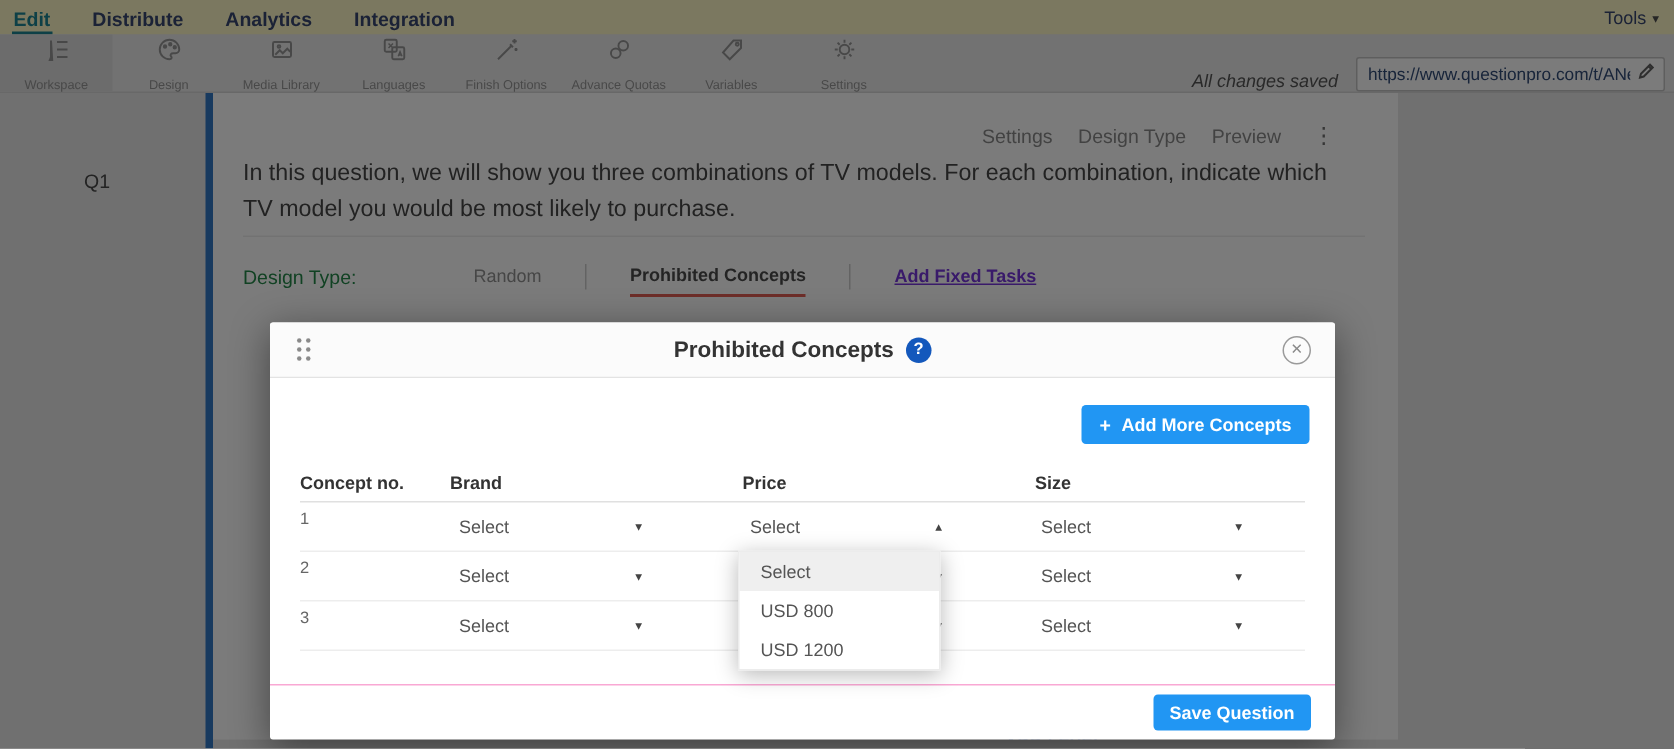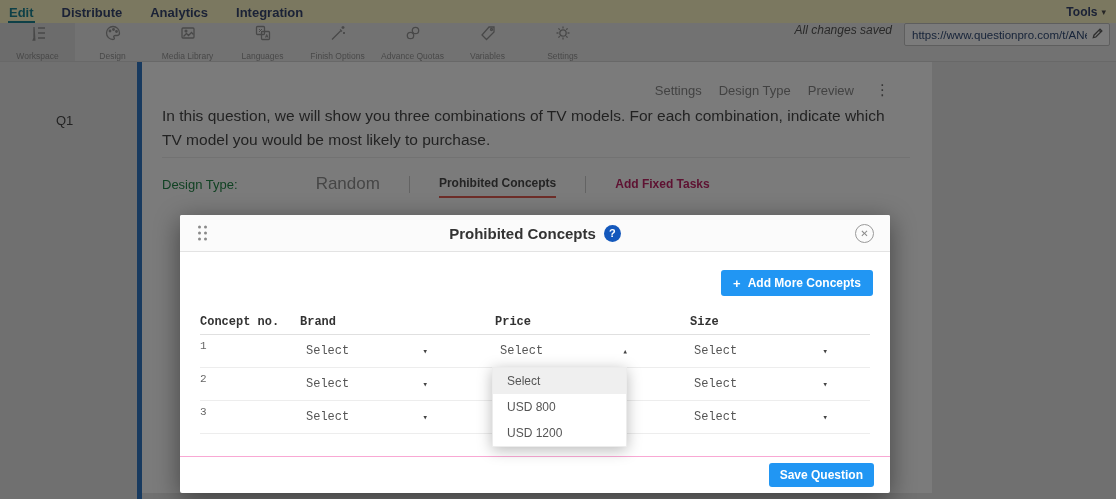--- a/index.html
+++ b/index.html
@@ -7,31 +7,31 @@
   .screen { position:relative; width:1116px; height:499px; background:#e7e7e7; overflow:hidden; }
 
   
   .page { position:absolute; inset:0; }
 
   .menubar { position:absolute; top:0; left:0; right:0; height:23px; background:#fef9c3;
              display:flex; align-items:flex-end; padding:0 10px 0 8px; }
   .menu-item { font-size:13px; font-weight:bold; color:#2b3a67; margin-right:26px; padding:2px 1px 3px; }
   .menu-item.active { color:#0e7c8c; border-bottom:2px solid #0e7c8c; padding-bottom:1px; }
   .menubar-spacer { flex:1; }
-  .tools-btn { font-size:12px; font-weight:bold; color:#2b3a67; padding-bottom:4px; display:flex; gap:4px; align-items:center; }
+  .tools-btn { font-size:12px; font-weight:normal; color:#2b3a67; padding-bottom:4px; display:flex; gap:4px; align-items:center; }
   .tools-btn .caret { font-size:9px; }
 
   .toolbar { position:absolute; top:23px; left:0; right:0; height:39px; background:#ececec;
              border-bottom:1px solid #d6d6d6; display:flex; align-items:stretch; }
   .tb-item { width:75px; display:flex; flex-direction:column; align-items:center; justify-content:space-between;
              gap:2px; color:#8f8f8f; }
   .tb-item.active { background:#dddddd; }
   .tb-item svg { display:block; }
   .tb-label { font-size:8.5px; color:#8f8f8f; white-space:nowrap; }
-  .tb-right { margin-left:auto; display:flex; align-items:flex-start; padding-right:6px; gap:12px; }
+  .tb-right { margin-left:auto; display:flex; align-items:flex-end; padding-right:6px; gap:12px; }
   .status-text { font-style:italic; font-size:12px; color:#4a4a4a; white-space:nowrap; }
   .urlbox { width:206px; height:23px; background:#fff; border:1px solid #bfbfbf; border-radius:2px;
             display:flex; align-items:center; padding:0 5px 0 7px; gap:4px; }
   .urltext { flex:1; font-size:11.5px; color:#24406f; white-space:nowrap; overflow:hidden;
              border:none; background:transparent; outline:none; font-family:inherit; }
 
   .workarea { position:absolute; top:62px; left:0; right:0; bottom:0; background:#e7e7e7; }
   .qnum { position:absolute; left:56px; top:51px; font-size:13px; color:#3c3c3c; }
   .bluebar { position:absolute; left:137px; top:0; width:5px; bottom:0; background:#2470c2; }
   .card { position:absolute; left:142px; top:0; width:790px; bottom:6px; background:#fff; overflow:hidden; }
@@ -40,25 +40,25 @@
                 font-size:13px; color:#828282; }
   .card-link { color:#828282; }
   .kebab { font-size:15px; color:#666; margin-left:4px; }
 
   .qtext { position:absolute; left:20px; top:42px; width:734px; font-size:15.5px; line-height:1.55;
            color:#3a3a3a; }
   .qdivider { position:absolute; left:20px; right:22px; top:95px; height:1px; background:#ececec; }
 
   .dt-row { position:absolute; left:20px; top:111px; display:flex; align-items:center; height:22px; }
   .dt-label { font-size:13px; color:#15803d; }
-  .dt-random { font-size:17px; color:#8a8a8a; margin-left:78px; }
+  .dt-random { font-size:12px; color:#8a8a8a; margin-left:78px; }
   .dt-sep { width:1px; height:17px; background:#c9c9c9; margin:0 29px; }
   .dt-active { font-size:12px; font-weight:bold; color:#3f3f3f; padding-bottom:6px;
                border-bottom:2px solid #e25549; margin-top:6px; }
-  .dt-fixed { font-size:12px; font-weight:bold; color:#be185d; }
+  .dt-fixed { font-size:12px; font-weight:bold; color:#6d28d9;text-decoration:underline; }
 
   .bottom-link { position:absolute; left:528px; top:428px; font-size:11px; font-weight:bold;
                  color:#2e6bd6; letter-spacing:0.4px; }
 
   
   .overlay { position:absolute; inset:0; background:rgba(15,15,15,0.55); z-index:10; }
 
   
   .modal { position:absolute; left:180px; top:215px; width:710px; height:278px; background:#fff;
            border-radius:2px; box-shadow:0 6px 26px rgba(0,0,0,0.45); z-index:20; }
@@ -72,21 +72,21 @@
                font-weight:bold; display:flex; align-items:center; justify-content:center; pointer-events:auto; }
   .close-btn { margin-left:auto; width:19px; height:19px; border-radius:50%; border:1px solid #9a9a9a;
                color:#8a8a8a; font-size:10px; display:flex; align-items:center; justify-content:center; z-index:1; }
 
   .modal-body { position:relative; height:241px; }
   .btn-blue { background:#2196f3; color:#fff; font-size:12px; font-weight:bold; border:none;
               border-radius:3px; font-family:inherit; cursor:pointer; }
   .add-btn { position:absolute; top:18px; right:17px; padding:6px 12px; display:flex; gap:7px; align-items:center; }
   .plus { font-size:13px; font-weight:bold; line-height:1; }
 
-  .m-table { position:absolute; left:20px; right:20px; top:58px;font-family:Liberation Mono, monospace; }
+  .m-table { position:absolute; left:20px; right:20px; top:58px; }
   .t-head, .t-row { display:grid; grid-template-columns:100px 195px 195px 1fr; align-items:center; }
   .t-head { height:25px; border-bottom:1px solid #e0e0e0; }
   .t-h { font-size:12px; font-weight:bold; color:#333; }
   .t-row { height:33px; border-bottom:1px solid #ededed; }
   .t-num { align-self:start; padding-top:5px; font-size:11px; color:#666; }
   .sel { display:flex; align-items:center; justify-content:space-between; font-size:12px; color:#555;
          cursor:pointer; }
   .sel-brand { width:122px; margin-left:6px; }
   .sel-price { width:128px; margin-left:5px; }
   .sel-size  { width:134px; margin-left:4px; }

